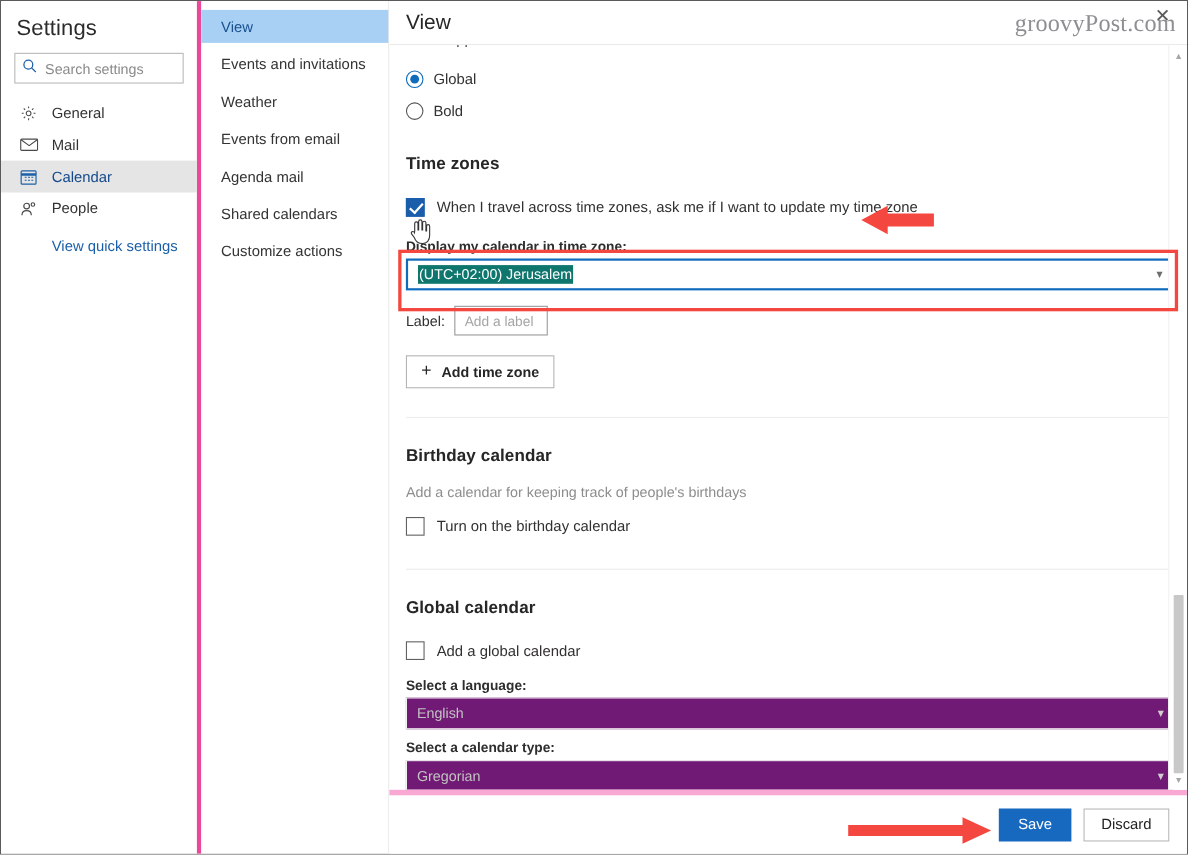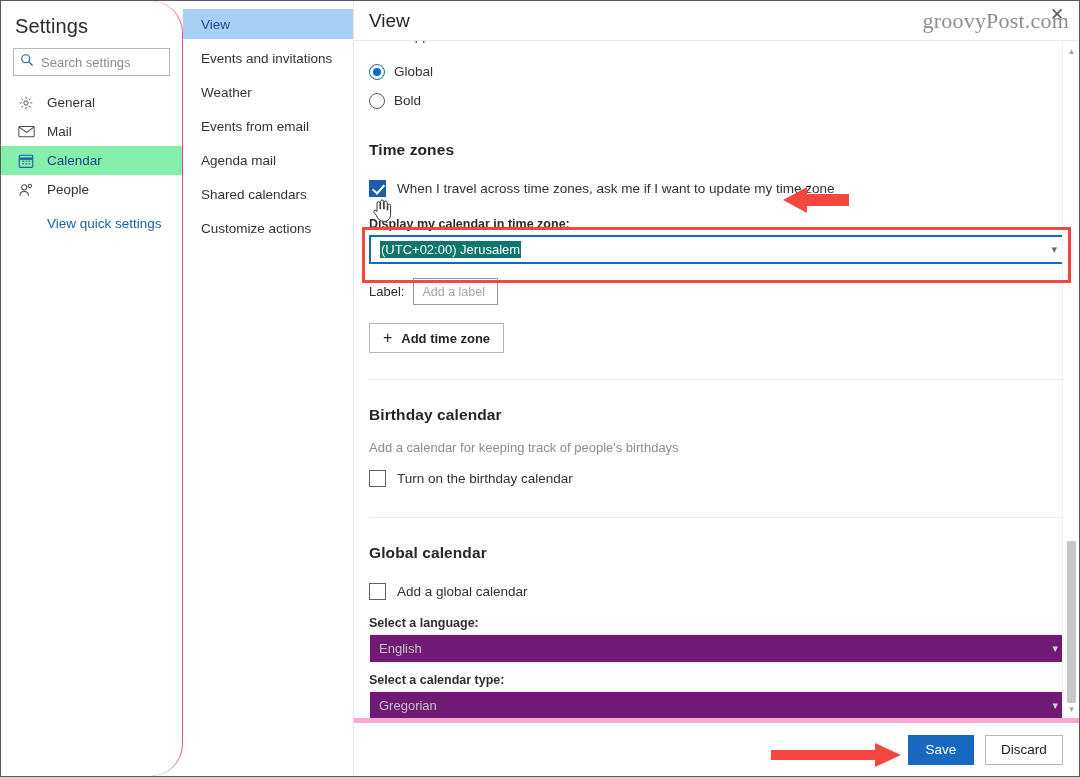--- a/index.html
+++ b/index.html
@@ -14,24 +14,23 @@
     width: 1080px; height: 777px;
     background: #ffffff;
     border: 1px solid #5a5a5a;
     display: flex;
   }
 
   
   .settings-pane {
     width: 182px; height: 100%;
     background: #ffffff;
-    border-right: 1px solid #ec4899;
+    border-right: 4px solid #ec4899;
     flex: 0 0 182px;
     padding-top: 6px;
-    border-radius: 32px;
   }
   .settings-title {
     font-size: 20px; color: #2b2b2b;
     padding: 8px 0 10px 14px;
     font-weight: 400; letter-spacing: .1px;
   }
   .search-wrap { padding: 0 12px 12px 12px; }
   .search-box {
     display: flex; align-items: center;
     height: 28px; border: 1px solid #b9b9b9; background: #fff;
@@ -40,21 +39,21 @@
   .search-box svg { flex: 0 0 auto; }
   .search-text {
     font-size: 13px; color: #8a8a8a; line-height: 1;
   }
   .nav-item {
     display: flex; align-items: center; gap: 12px;
     height: 29px; padding-left: 16px;
     font-size: 13.5px; color: #333333; cursor: default;
   }
   .nav-item .nav-ico { width: 18px; display:flex; align-items:center; justify-content:center; }
-  .nav-item.selected { background: #86efac; color: #14498c; }
+  .nav-item.selected { background: #e5e5e5; color: #14498c; }
   .nav-item.selected .nav-lbl { color: #14498c; }
   .quick-link {
     font-size: 13.5px; color: #1b5fa8; padding: 12px 0 0 46px; cursor: pointer;
   }
 
   
   .sub-pane {
     width: 171px; height: 100%;
     background: #ffffff;
     border-right: 1px solid #e6e6e6;

